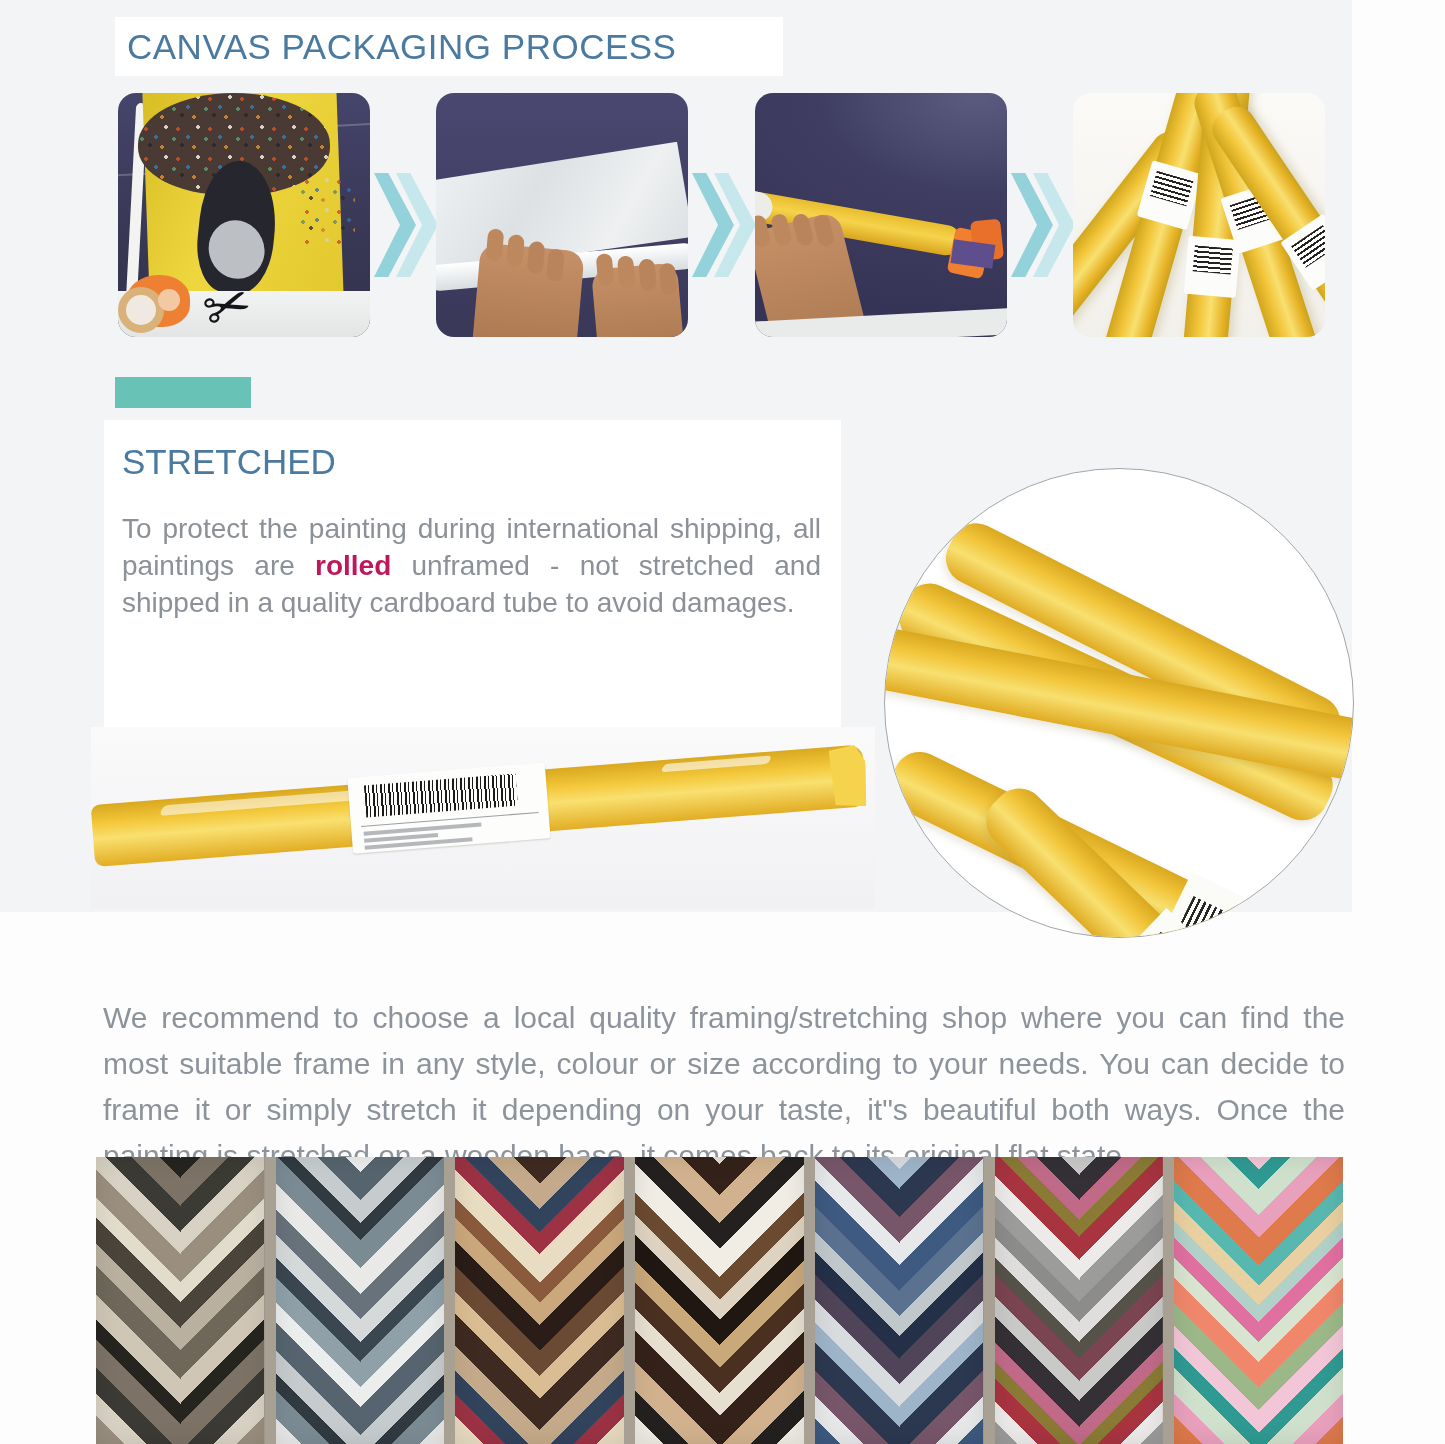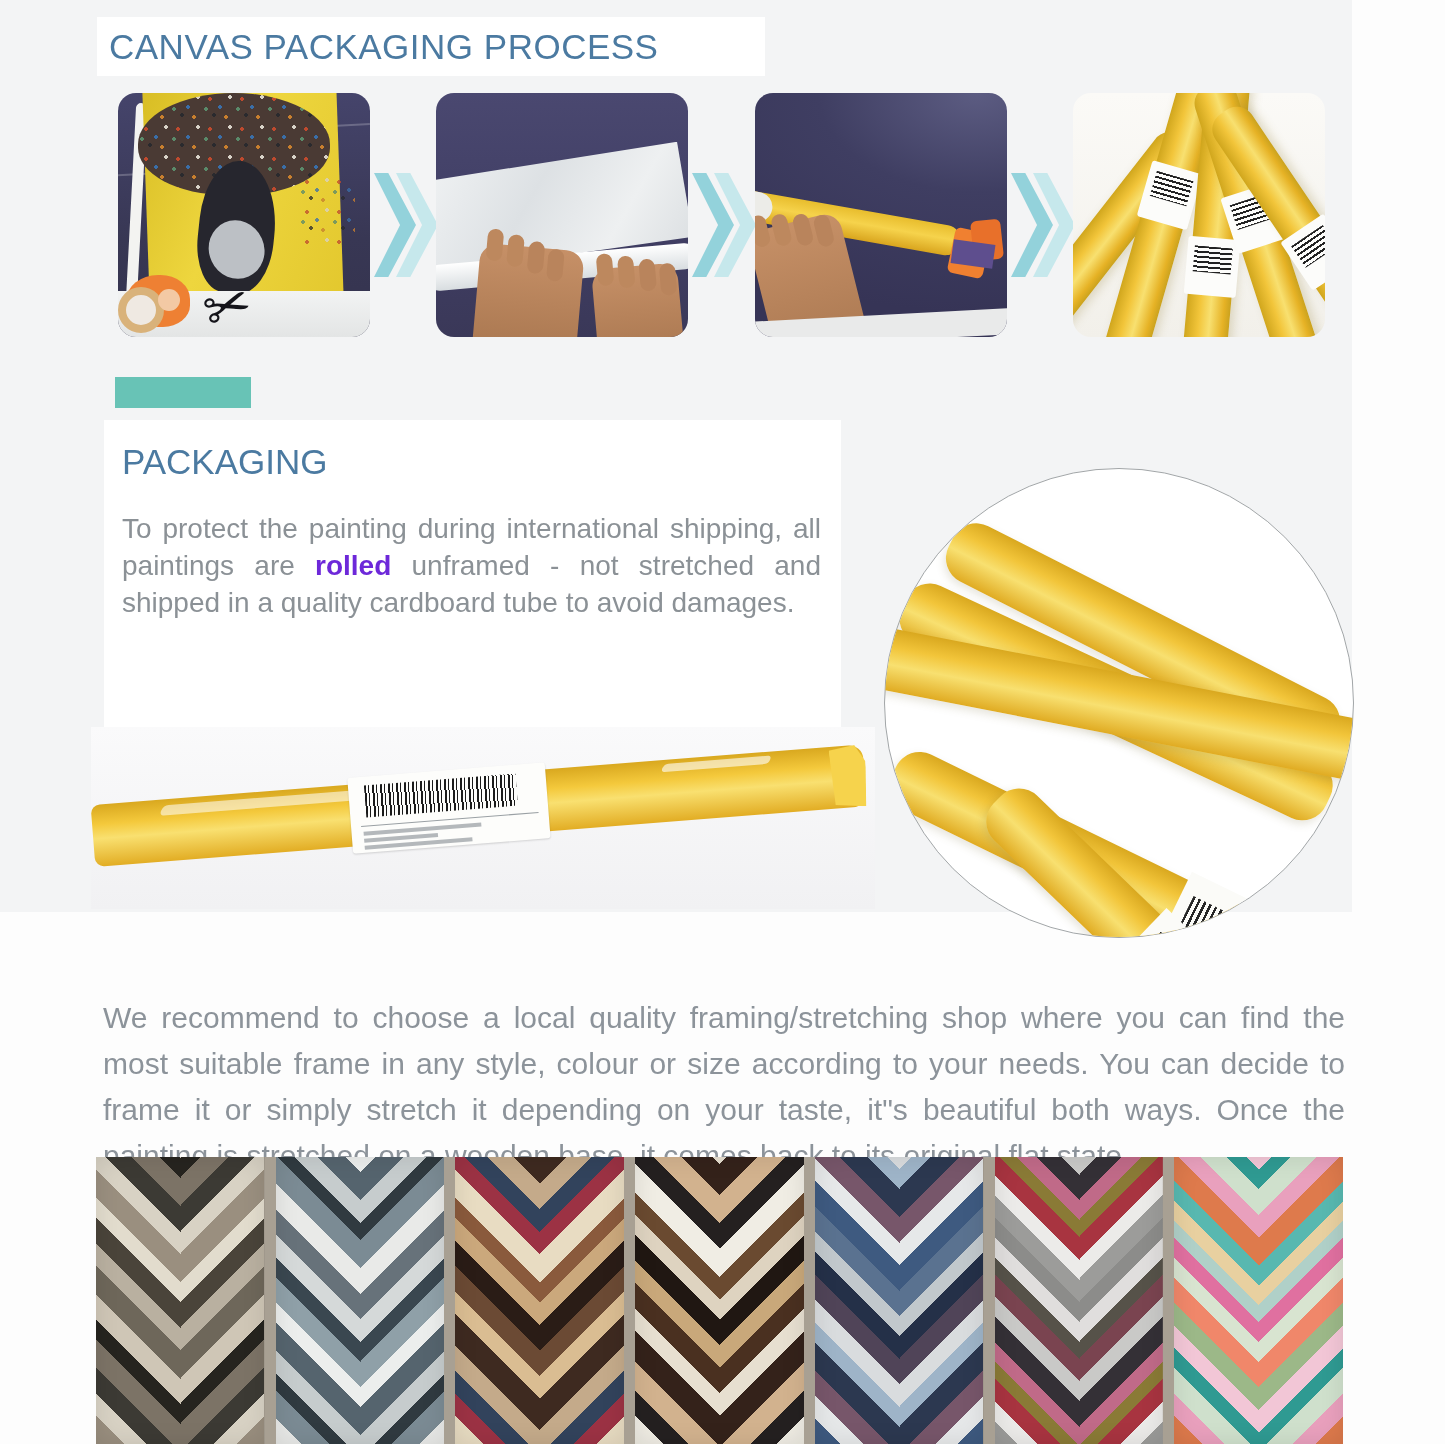--- a/index.html
+++ b/index.html
@@ -1,21 +1,21 @@
 <!DOCTYPE html>
 <html style="--heading-blue: #4b7aa1; --accent-teal: #68c3b6; --arrow-teal: #93d2db; --arrow-teal-light: #c6e8ec; --body-gray: #8b9196; --paragraph-gray: #8c939a; --page-gray: #f3f4f5;"><head>
 <meta charset="utf-8">
 <style>
   html,body{margin:0;padding:0;background:#fff;}
   .canvas{position:relative;width:1445px;height:1444px;background:#fdfdfd;overflow:hidden;
           font-family:"Liberation Sans","DejaVu Sans",sans-serif;}
   .gray-panel{position:absolute;left:0;top:0;width:1352px;height:912px;background:var(--page-gray);}
 
   
-  .title-box{position:absolute;left:97px;top:17px;width:668px;height:59px;background:#fff;}
+  .title-box{position:absolute;left:115px;top:17px;width:668px;height:59px;background:#fff;}
   .title-box h1{margin:0;padding-left:12px;font-size:35px;font-weight:500;letter-spacing:.5px;
                 line-height:59px;color:var(--heading-blue);white-space:nowrap;}
 
   
   .photo{position:absolute;top:93px;width:252px;height:244px;border-radius:18px;overflow:hidden;}
   .photo *{position:absolute;}
   .p1{left:118px;background:linear-gradient(180deg,#45446b,#383754 60%,#34334e);}
   .p1 .seam{left:-5%;width:60%;height:2px;background:rgba(255,255,255,.22);transform:rotate(-3deg);}
   .p1 .sliver{left:5%;top:4%;width:11px;height:82%;background:#f3f3f1;border-radius:5px;transform:rotate(3deg);}
   .p1 .art{left:11%;top:-3%;width:77%;height:89%;transform:rotate(-2deg);
@@ -82,21 +82,21 @@
   .chev.front{left:2px;background:var(--arrow-teal);}
   .chev.back{left:24px;background:var(--arrow-teal-light);}
   .a1{left:372px;} .a2{left:690px;} .a3{left:1009px;}
 
   
   .accent-bar{position:absolute;left:115px;top:377px;width:136px;height:31px;background:var(--accent-teal);}
   .pack-card{position:absolute;left:104px;top:420px;width:737px;height:312px;background:#fff;
              box-sizing:border-box;padding:14px 20px 0 18px;}
   .pack-card h2{margin:8px 0 28px 0;font-size:35px;font-weight:500;color:var(--heading-blue);}
   .pack-card p{margin:0;font-size:28px;line-height:37px;text-align:justify;color:var(--body-gray);}
-  .pack-card b{font-weight:700;color:#6d28d9;}
+  .pack-card b{font-weight:700;color:#be185d;}
 
   
   .tube-photo{position:absolute;left:91px;top:727px;width:784px;height:182px;overflow:hidden;
               background:linear-gradient(180deg,#fafafb,#f1f1f3);}
   .long-tube{position:absolute;left:2px;top:78px;width:774px;height:62px;border-radius:9px 14px 14px 9px;
              background:linear-gradient(180deg,#d9a81f,#f4c93c 32%,#f9e070 55%,#e2ad24);
              transform:rotate(-4.5deg);transform-origin:left center;}
   .long-tube .shine{position:absolute;left:9%;top:6px;width:26%;height:10px;border-radius:6px;
                     background:rgba(255,255,255,.55);transform:skewX(-30deg);}
   .long-tube .shine2{position:absolute;left:74%;top:4px;width:14%;height:8px;border-radius:5px;
@@ -203,21 +203,21 @@
     <div class="tube4 t3">
         <div class="lab" style="top:38%"></div>
       </div>
     <div class="tube4 t5">
         <div class="lab" style="top:50%"></div>
       </div>
   </div>
 
   <div class="accent-bar"></div>
   <section class="pack-card">
-    <h2>PACKAGING</h2>
+    <h2>STRETCHED</h2>
     <p><span>To protect the painting during international shipping, all paintings are </span><b>rolled</b><span> unframed - not stretched and shipped in a quality cardboard tube to avoid damages.</span></p>
   </section>
 
   <div class="tube-photo">
     <div class="long-tube">
       <div class="shine"></div>
       <div class="shine2"></div>
       <div class="cap"></div>
       <div class="tube-label">
         <div class="bc"></div>

